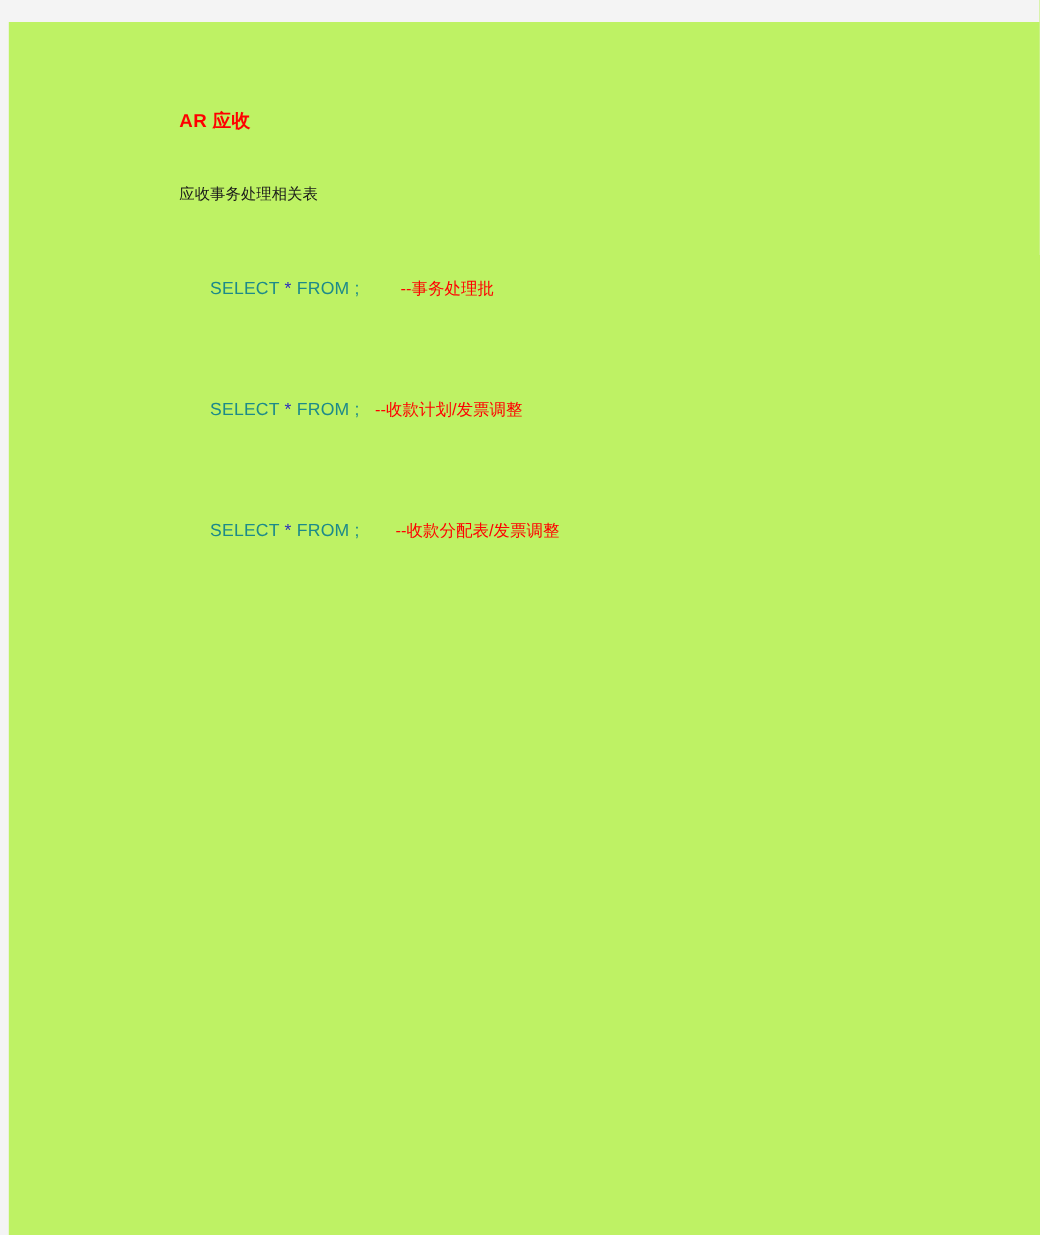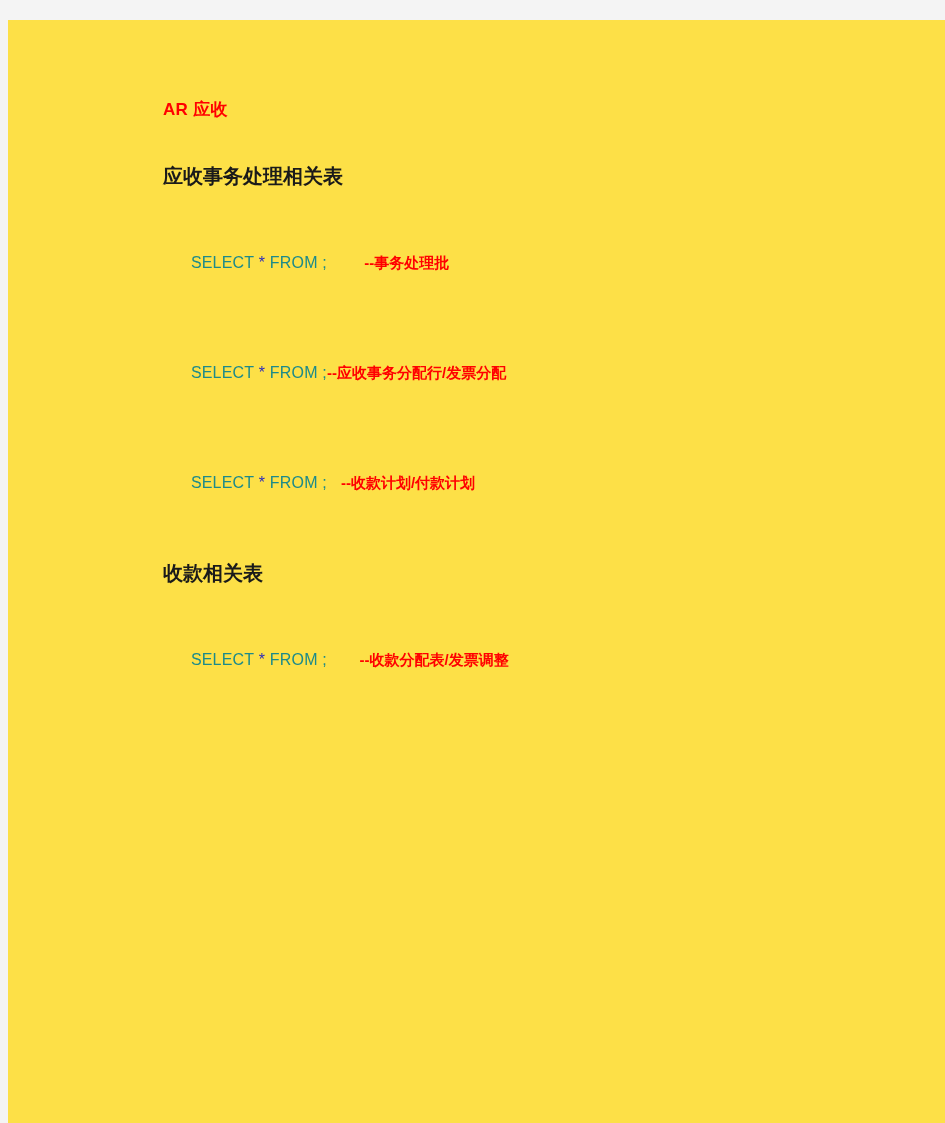--- a/index.html
+++ b/index.html
@@ -12,42 +12,42 @@
     background: #f4f4f4;
     font-family: "Liberation Sans", "DejaVu Sans", sans-serif;
     overflow: hidden;
   }
   .page-wrap {
     position: absolute;
     left: 8px;
     top: 20px;
     width: 937px;
     height: 1103px;
-    background: #fde047;
+    background: #bef264;
   }
   .content {
     position: absolute;
     left: 155px;
     top: 80px;
     width: 740px;
   }
   .doc-title {
     color: #ff0000;
     font-weight: bold;
     font-size: 17px;
     line-height: 20px;
     margin: 0 0 46px 0;
     letter-spacing: 0.3px;
   }
   .section-header {
     color: #1a1a1a;
-    font-size: 20px;
+    font-size: 14px;
     line-height: 20px;
     margin: 0 0 47px 0;
-    font-weight: bold;
+    font-weight: normal;
   }
   .sql-line {
     font-size: 16px;
     line-height: 20px;
     margin: 0 0 50px 0;
     white-space: pre;
     letter-spacing: 0.2px;
   }
   .sql-line:last-child {
     margin-bottom: 0;
@@ -58,21 +58,20 @@
   .star {
     color: #2b2bbd;
   }
   .semi {
     color: #1c8a8a;
   }
   .cmt {
     color: #ff0000;
     font-size: 15px;
     letter-spacing: 0;
-    font-weight: bold;
   }
   .gap {
     color: transparent;
   }
 </style>
 </head>
 <body>
 
 <div class="page-wrap">
   <div class="content">
@@ -80,29 +79,25 @@
     <div class="doc-title">AR  应收</div>
 
     <div class="section-header">应收事务处理相关表</div>
 
     <div class="sql-line">
       <span class="kw">SELECT</span><span class="gap"> </span><span class="star">*</span><span class="gap"> </span><span class="kw">FROM</span><span class="gap"> </span><span class="semi">;</span><span class="gap">        </span><span class="cmt">--事务处理批</span>
     </div>
 
 
 
+
     <div class="sql-line">
-      <span class="kw">SELECT</span><span class="gap"> </span><span class="star">*</span><span class="gap"> </span><span class="kw">FROM</span><span class="gap"> </span><span class="semi">;</span><span class="gap"></span><span class="cmt">--应收事务分配行/发票分配</span>
+      <span class="kw">SELECT</span><span class="gap"> </span><span class="star">*</span><span class="gap"> </span><span class="kw">FROM</span><span class="gap"> </span><span class="semi">;</span><span class="gap">   </span><span class="cmt">--收款计划/发票调整</span>
     </div>
 
-    <div class="sql-line">
-      <span class="kw">SELECT</span><span class="gap"> </span><span class="star">*</span><span class="gap"> </span><span class="kw">FROM</span><span class="gap"> </span><span class="semi">;</span><span class="gap">   </span><span class="cmt">--收款计划/付款计划</span>
-    </div>
-
-    <div class="section-header">收款相关表</div>
 
 
 
     <div class="sql-line">
       <span class="kw">SELECT</span><span class="gap"> </span><span class="star">*</span><span class="gap"> </span><span class="kw">FROM</span><span class="gap"> </span><span class="semi">;</span><span class="gap">       </span><span class="cmt">--收款分配表/发票调整</span>
     </div>
 
   </div>
 </div>
 

